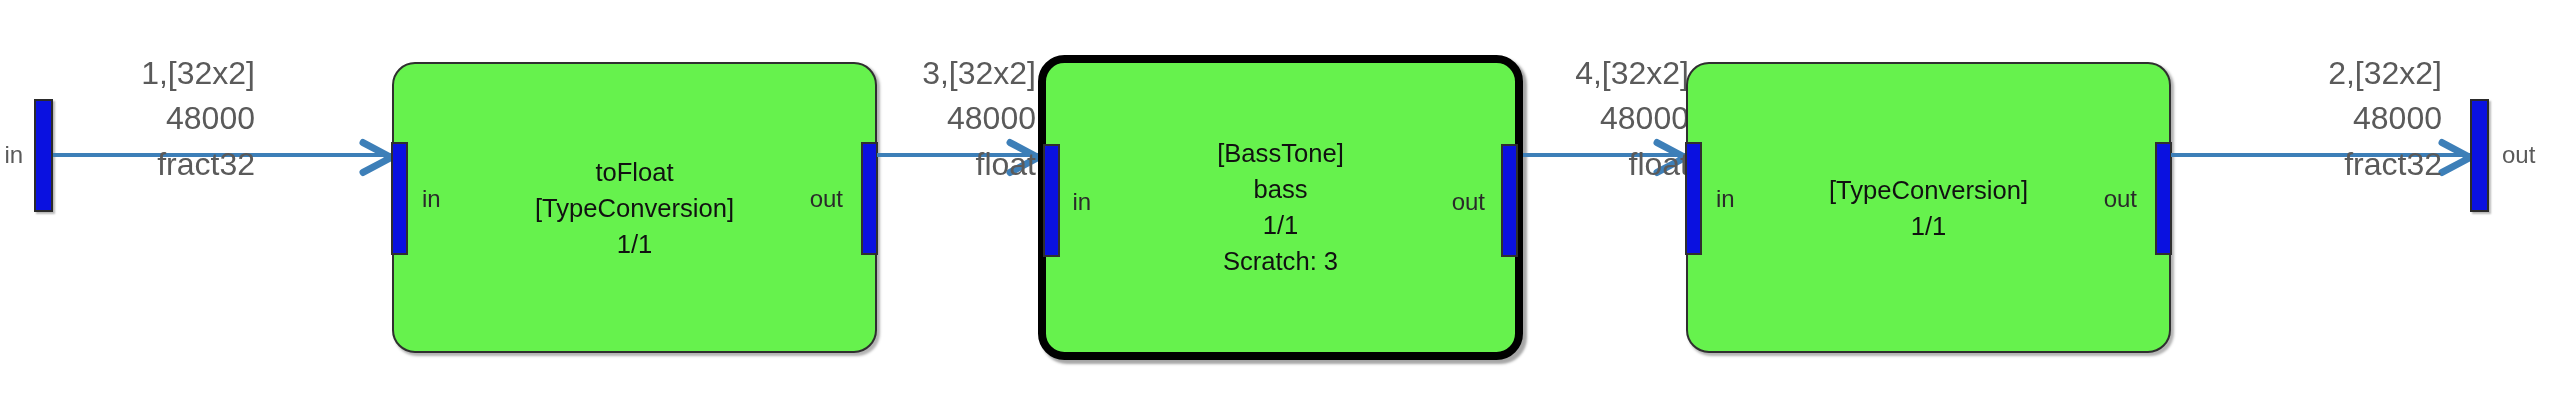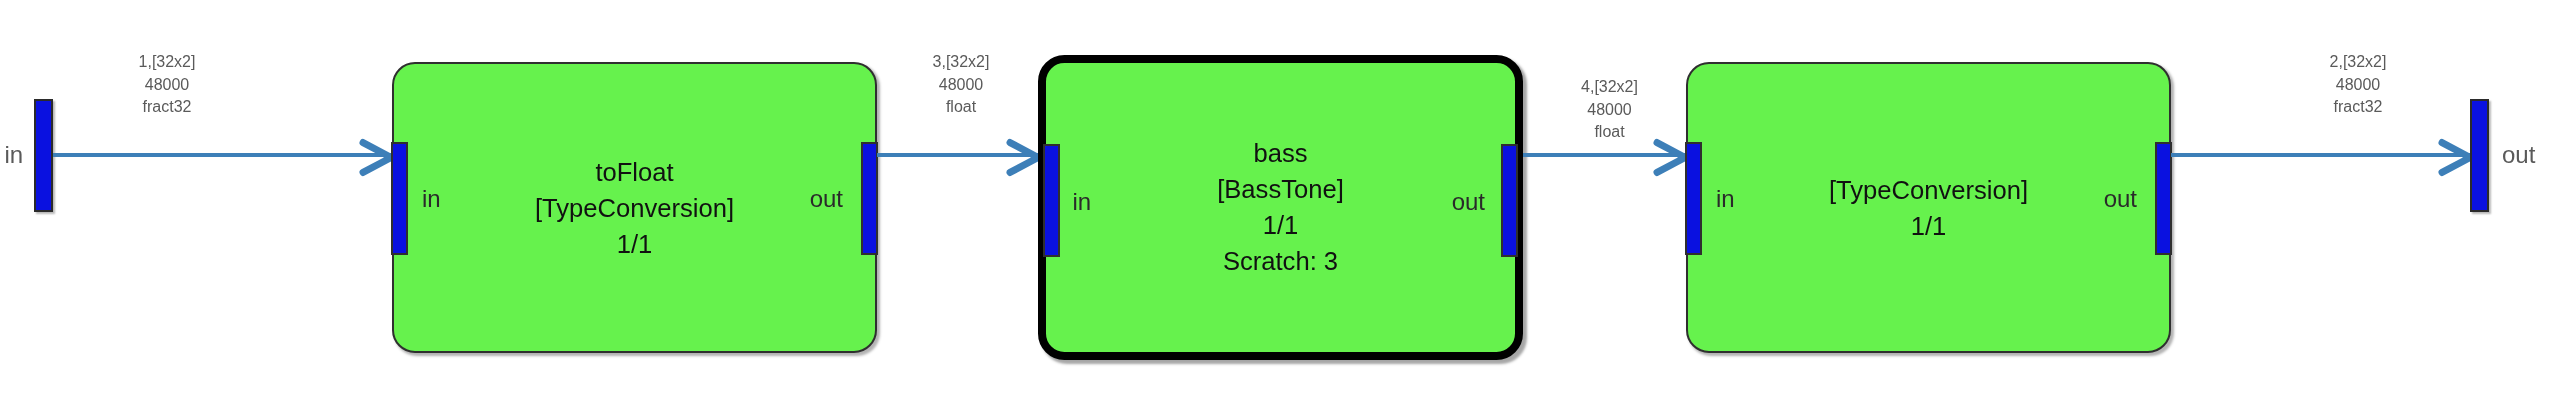--- a/index.html
+++ b/index.html
@@ -90,22 +90,22 @@
   .arrow {
     position: absolute;
     width: 35px;
     height: 39px;
     pointer-events: none;
   }
   .arrow svg { display: block; }
 
   .edge-label {
     position: absolute;
-    text-align: center;
-    font-size: 16px;
+    text-align: right;
+    font-size: 32px;
     line-height: 1.42;
     color: #5a5a5a;
     white-space: nowrap;
   }
   .edge-label div { display: block; }
 </style>
 </head>
 <body>
 
 <div id="canvas">
@@ -149,37 +149,37 @@
     <div>3,[32x2]</div>
     <div>48000</div>
     <div>float</div>
   </div>
 
   <div class="block selected" style="left:1038px; top:55px; width:485px; height:305px;">
     <div class="port in" style="left:-2.6px; top:81px; height:113px;"></div>
     <div class="port-label" style="left:26.4px; top:127px;">in</div>
 
     <div class="block-body">
+      <div>[BassTone]</div>
       <div>bass</div>
-      <div>[BassTone]</div>
       <div>1/1</div>
       <div>Scratch: 3</div>
     </div>
 
     <div class="port out" style="right:-2.6px; top:81px; height:113px;"></div>
     <div class="port-label" style="right:30px; top:127px;">out</div>
   </div>
 
   <div class="wire" style="left:1523px; top:153px; width:168px;"></div>
   <div class="arrow" style="left:1650px; top:137px;">
     <svg width="44" height="41" viewBox="0 0 50 46">
       <path d="M8 6 L40 23 L8 40" fill="none" stroke="#3d7fb8" stroke-width="8" stroke-linecap="round" stroke-linejoin="round"></path>
     </svg>
   </div>
-  <div class="edge-label" style="left:1530px; top:51px; width:159px;margin-top:25px;">
+  <div class="edge-label" style="left:1530px; top:51px; width:159px;">
     <div>4,[32x2]</div>
     <div>48000</div>
     <div>float</div>
   </div>
 
   <div class="block" style="left:1686px; top:62px; width:485px; height:291px;">
     <div class="port in" style="top:78px; height:113px;"></div>
     <div class="port-label" style="left:28px; top:123px;">in</div>
 
     <div class="block-body">

